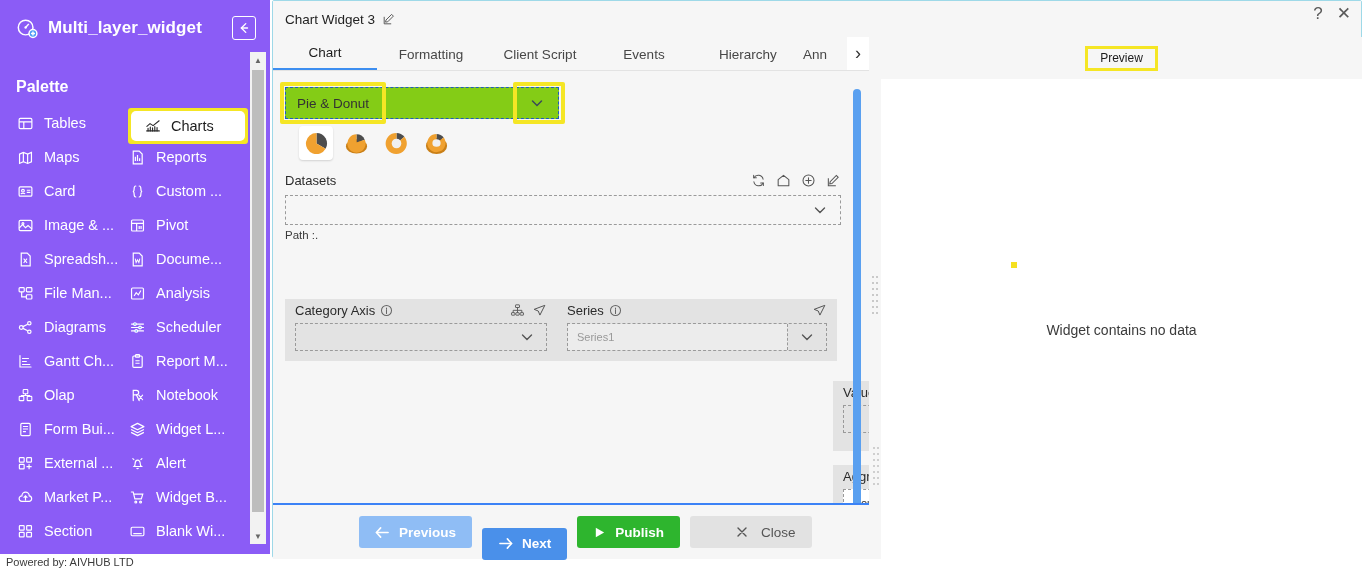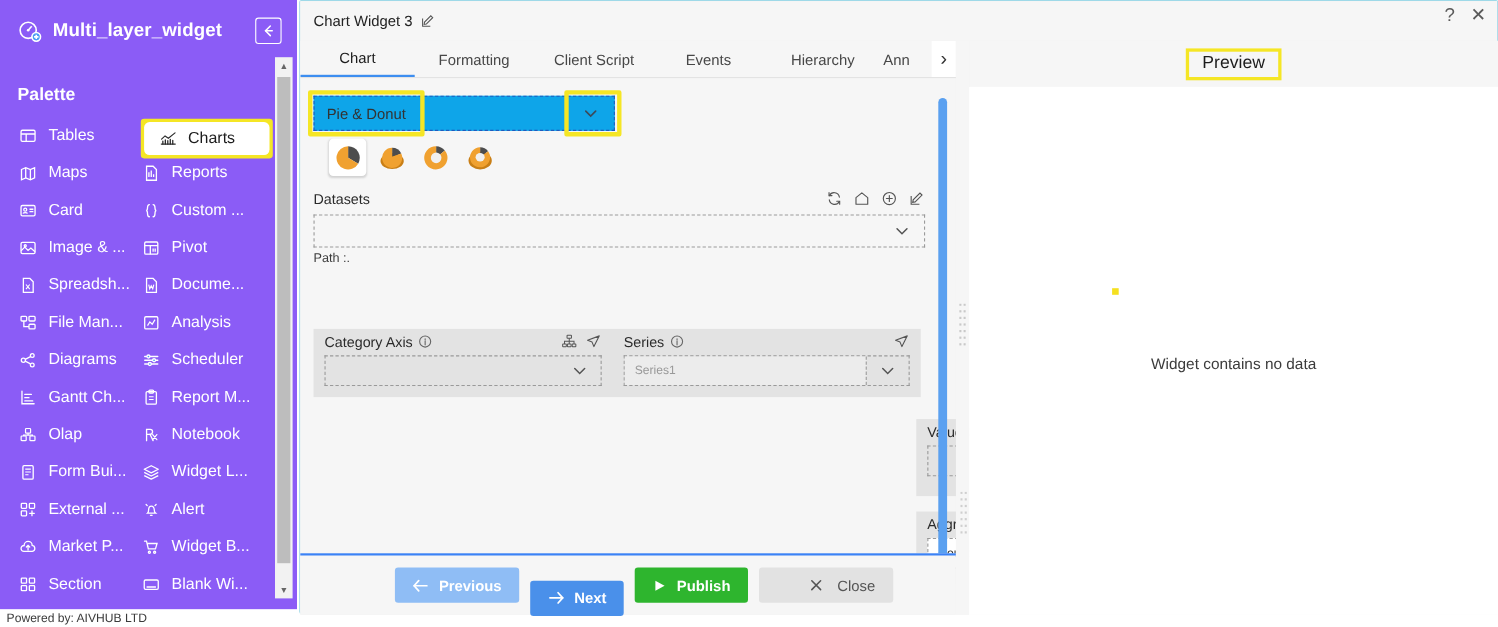--- a/index.html
+++ b/index.html
@@ -155,21 +155,21 @@
   #type-arrow-hl {
     position: absolute; left: 240px; top: 11px;
     width: 52px; height: 42px;
     border: 4px solid #f5e625; border-radius: 2px;
     pointer-events: none; z-index: 4;
   }
   #type-select {
     position: absolute; left: 12px; top: 16px;
     width: 274px; height: 32px;
     border: 1.5px dashed #1f5bbf;
-    background: #0ea5e9;
+    background: #84cc16;
     display: flex; align-items: center;
     cursor: pointer;
   }
   #type-value {
     flex: 1 1 auto; padding-left: 11px;
     font-size: 13.5px; color: #333;
   }
   #type-caret {
     width: 44px; height: 100%;
     border-left: 1.5px dashed #1f5bbf;
@@ -283,21 +283,21 @@
   
   #preview {
     position: absolute; left: 608px; top: 36px;
     width: 481px; height: 522px; background: #f6f6f6;
   }
   #preview-head {
     height: 42px; display: flex; align-items: center; justify-content: center;
   }
   #preview-hl {
     border: 3px solid #f5e625; padding: 2px 12px 3px 12px;
-    font-size: 16px; color: #1c1c1c;
+    font-size: 12px; color: #1c1c1c;
   }
   #preview-body {
     position: absolute; left: 0; top: 42px;
     width: 481px; height: 480px; background: #ffffff;
   }
   #yellow-dot {
     position: absolute; left: 130px; top: 183px;
     width: 6px; height: 6px; background: #f5e020;
   }
   #nodata {

